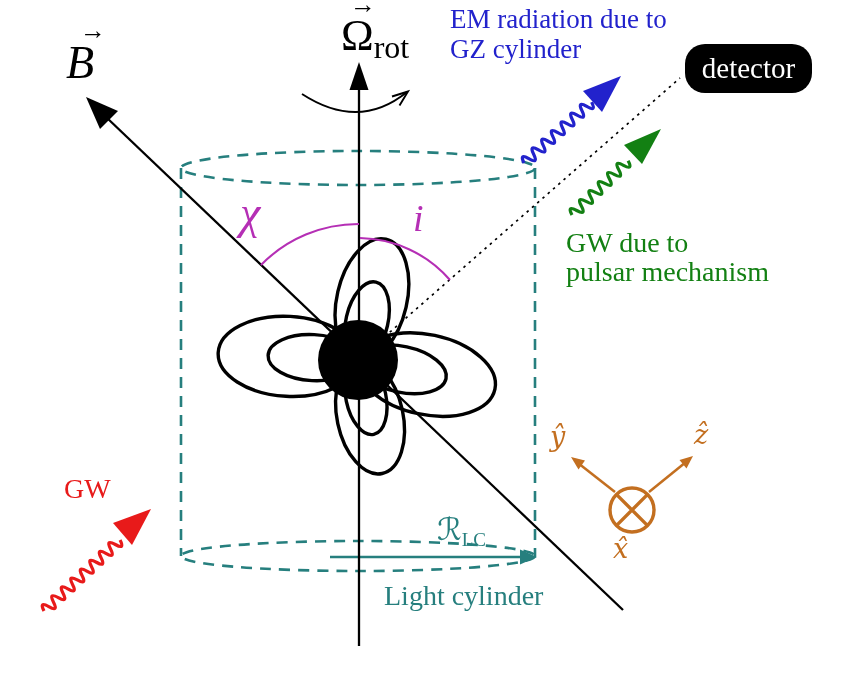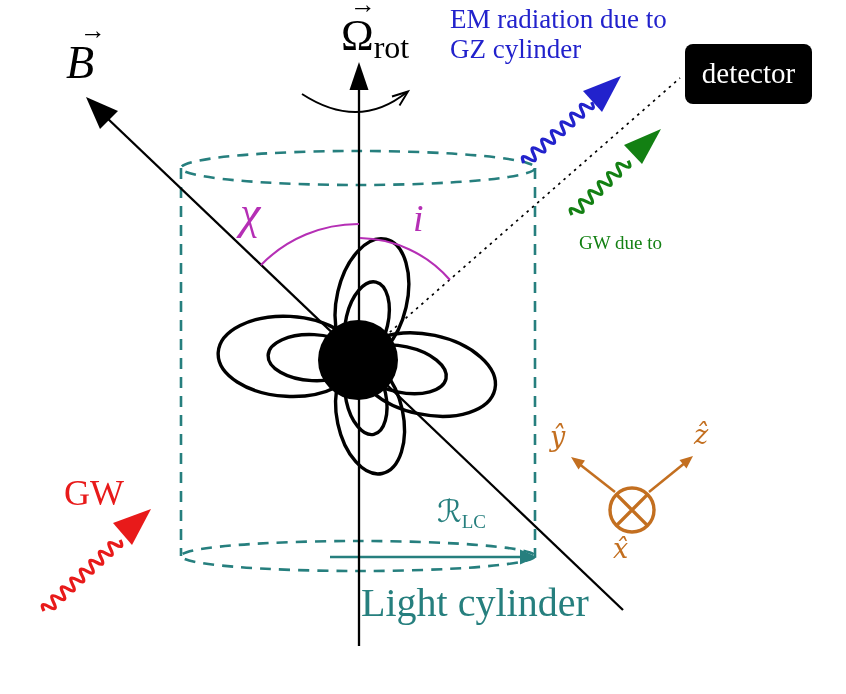--- a/index.html
+++ b/index.html
@@ -21,32 +21,32 @@
   
   .b-label{left:66px;top:24px;text-align:left;}
   .b-label .vec{display:block;margin-left:14px;font-size:26px;line-height:14px;color:var(--ink,#000);}
   .b-label .big{font-size:46px;font-style:italic;color:var(--ink,#000);}
   .omega-label{left:341px;top:-3px;}
   .omega-label .vec{display:block;margin-left:9px;font-size:26px;line-height:15px;color:var(--ink,#000);}
   .omega-label .big{font-size:44px;color:var(--ink,#000);}
   .omega-label .sub{font-size:32px;color:var(--ink,#000);vertical-align:-8px;}
   .em-label{left:450px;top:4px;font-size:27px;line-height:30px;color:var(--em,#2222cc);}
   .detector-badge{
-    left:685px;top:44px;width:127px;height:60px;border-radius:8px;
+    left:685px;top:44px;width:127px;height:49px;border-radius:20px;
     background:var(--detector_bg,#000);color:var(--detector_text,#fff);
     display:flex;align-items:center;justify-content:center;font-size:29px;
   }
-  .gw-pulsar-label{left:566px;top:228px;font-size:19px;line-height:29px;color:var(--gw_green,#138013);margin-left:13px;}
+  .gw-pulsar-label{left:566px;top:228px;font-size:28px;line-height:29px;color:var(--gw_green,#138013);}
   .chi-label{left:240px;top:188px;font-size:46px;font-style:italic;color:var(--magenta,#b52fb5);}
   .i-label{left:413px;top:198px;font-size:38px;font-style:italic;color:var(--magenta,#b52fb5);}
-  .gw-red-label{left:64px;top:474px;font-size:36px;color:var(--gw_red,#e81a1a);text-align:center;}
-  .rlc-label{left:437px;top:495px;color:var(--teal,#267f7e);}
+  .gw-red-label{left:64px;top:474px;font-size:28px;color:var(--gw_red,#e81a1a);text-align:center;}
+  .rlc-label{left:437px;top:513px;color:var(--teal,#267f7e);}
   .rlc-label .sym{font-size:31px;font-style:italic;font-family:"DejaVu Sans","DejaVu Serif",serif;}
   .rlc-label .sub{font-size:19px;vertical-align:-6px;}
-  .lc-label{left:361px;top:581px;font-size:40px;color:var(--teal,#267f7e);}
+  .lc-label{left:384px;top:581px;font-size:28px;color:var(--teal,#267f7e);}
   .axis-hat{font-size:27px;font-style:italic;color:var(--orange,#c36f20);font-family:"DejaVu Serif",serif;}
   .yhat{left:550px;top:422px;}
   .zhat{left:694px;top:420px;}
   .xhat{left:613px;top:534px;}
 </style>
 </head>
 <body>
 
 <div class="fig">
 
@@ -154,20 +154,21 @@
     <div>EM radiation due to</div>
     <div>GZ cylinder</div>
   </div>
 
   <div class="lbl detector-badge">
     <span>detector</span>
   </div>
 
   <div class="lbl gw-pulsar-label">
     <div>GW due to</div>
+    <div>pulsar mechanism</div>
   </div>
 
   <div class="lbl chi-label">χ</div>
   <div class="lbl i-label">i</div>
   <div class="lbl gw-red-label">GW</div>
 
   <div class="lbl rlc-label">
     <span class="sym">ℛ</span><span class="sub">LC</span>
   </div>
 

